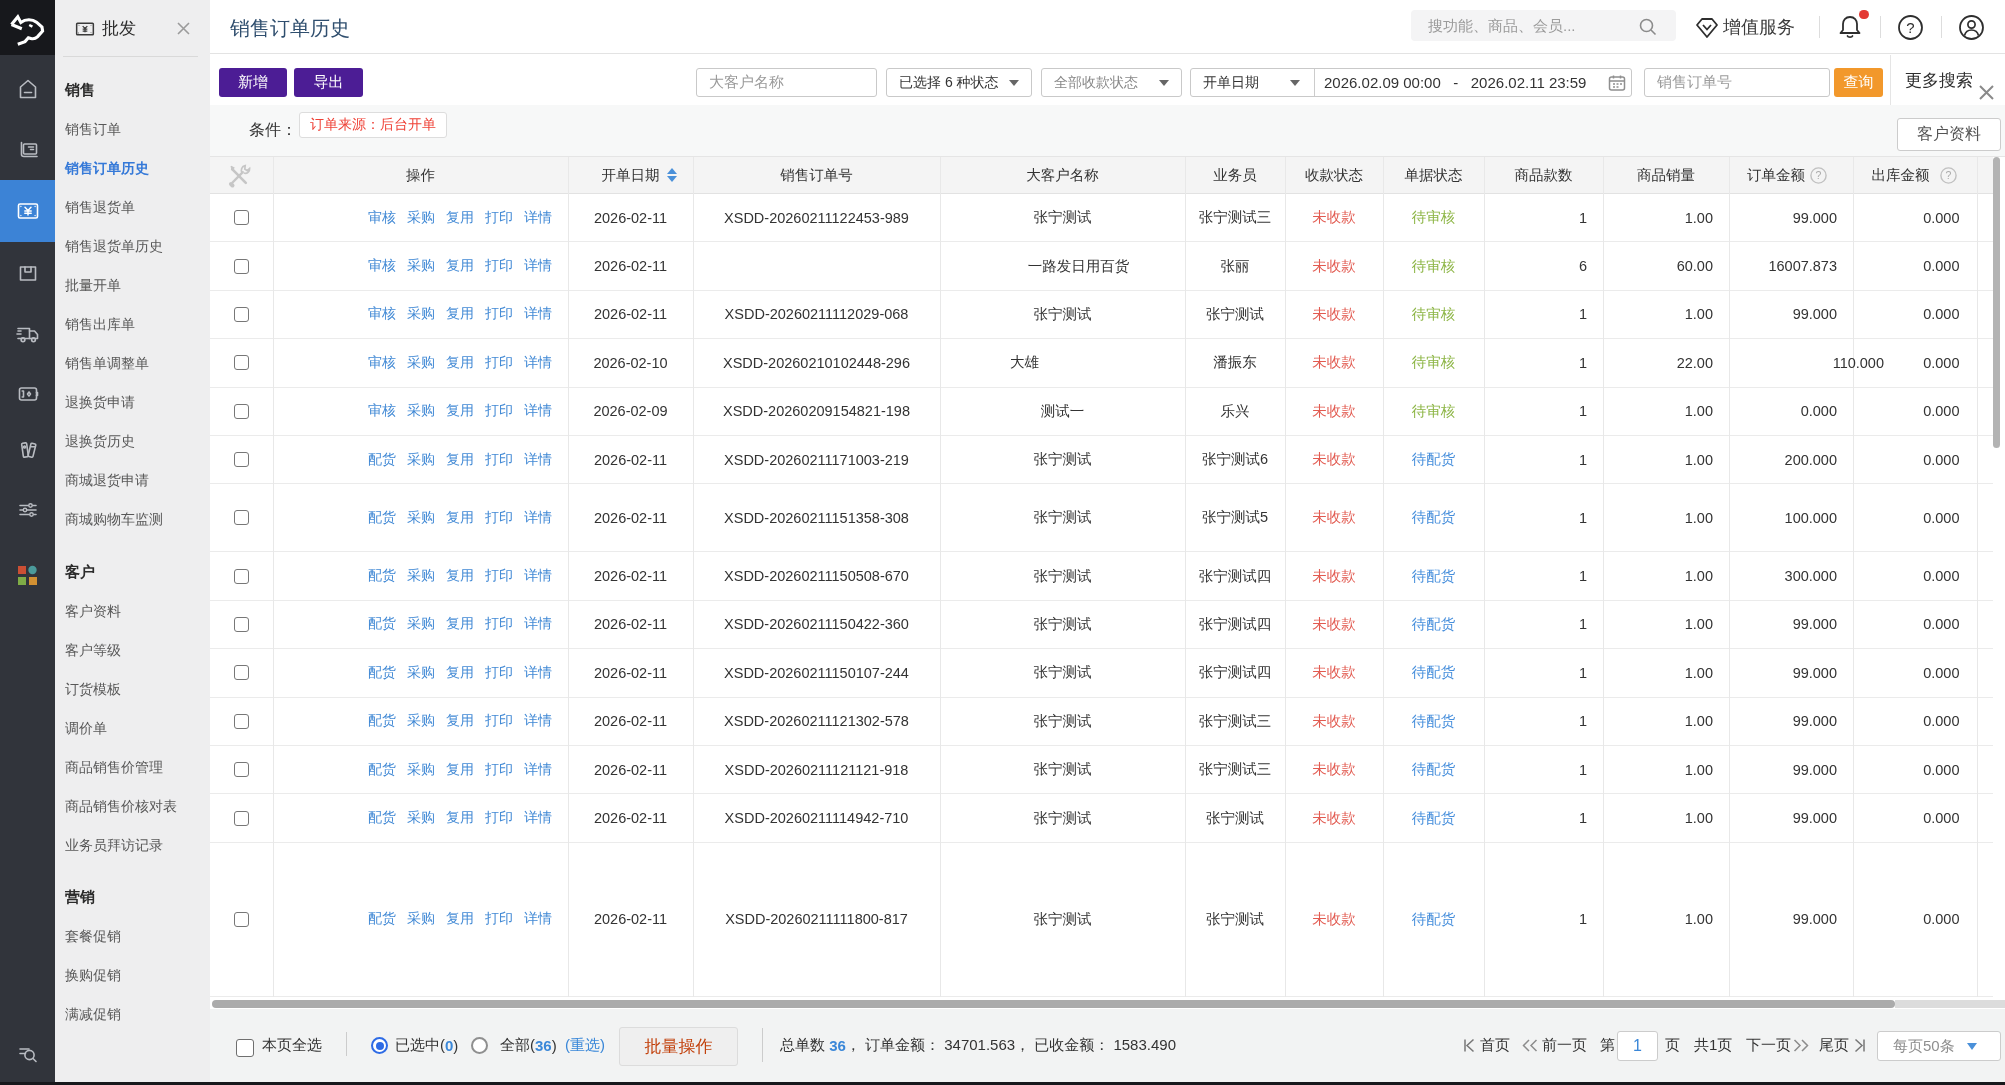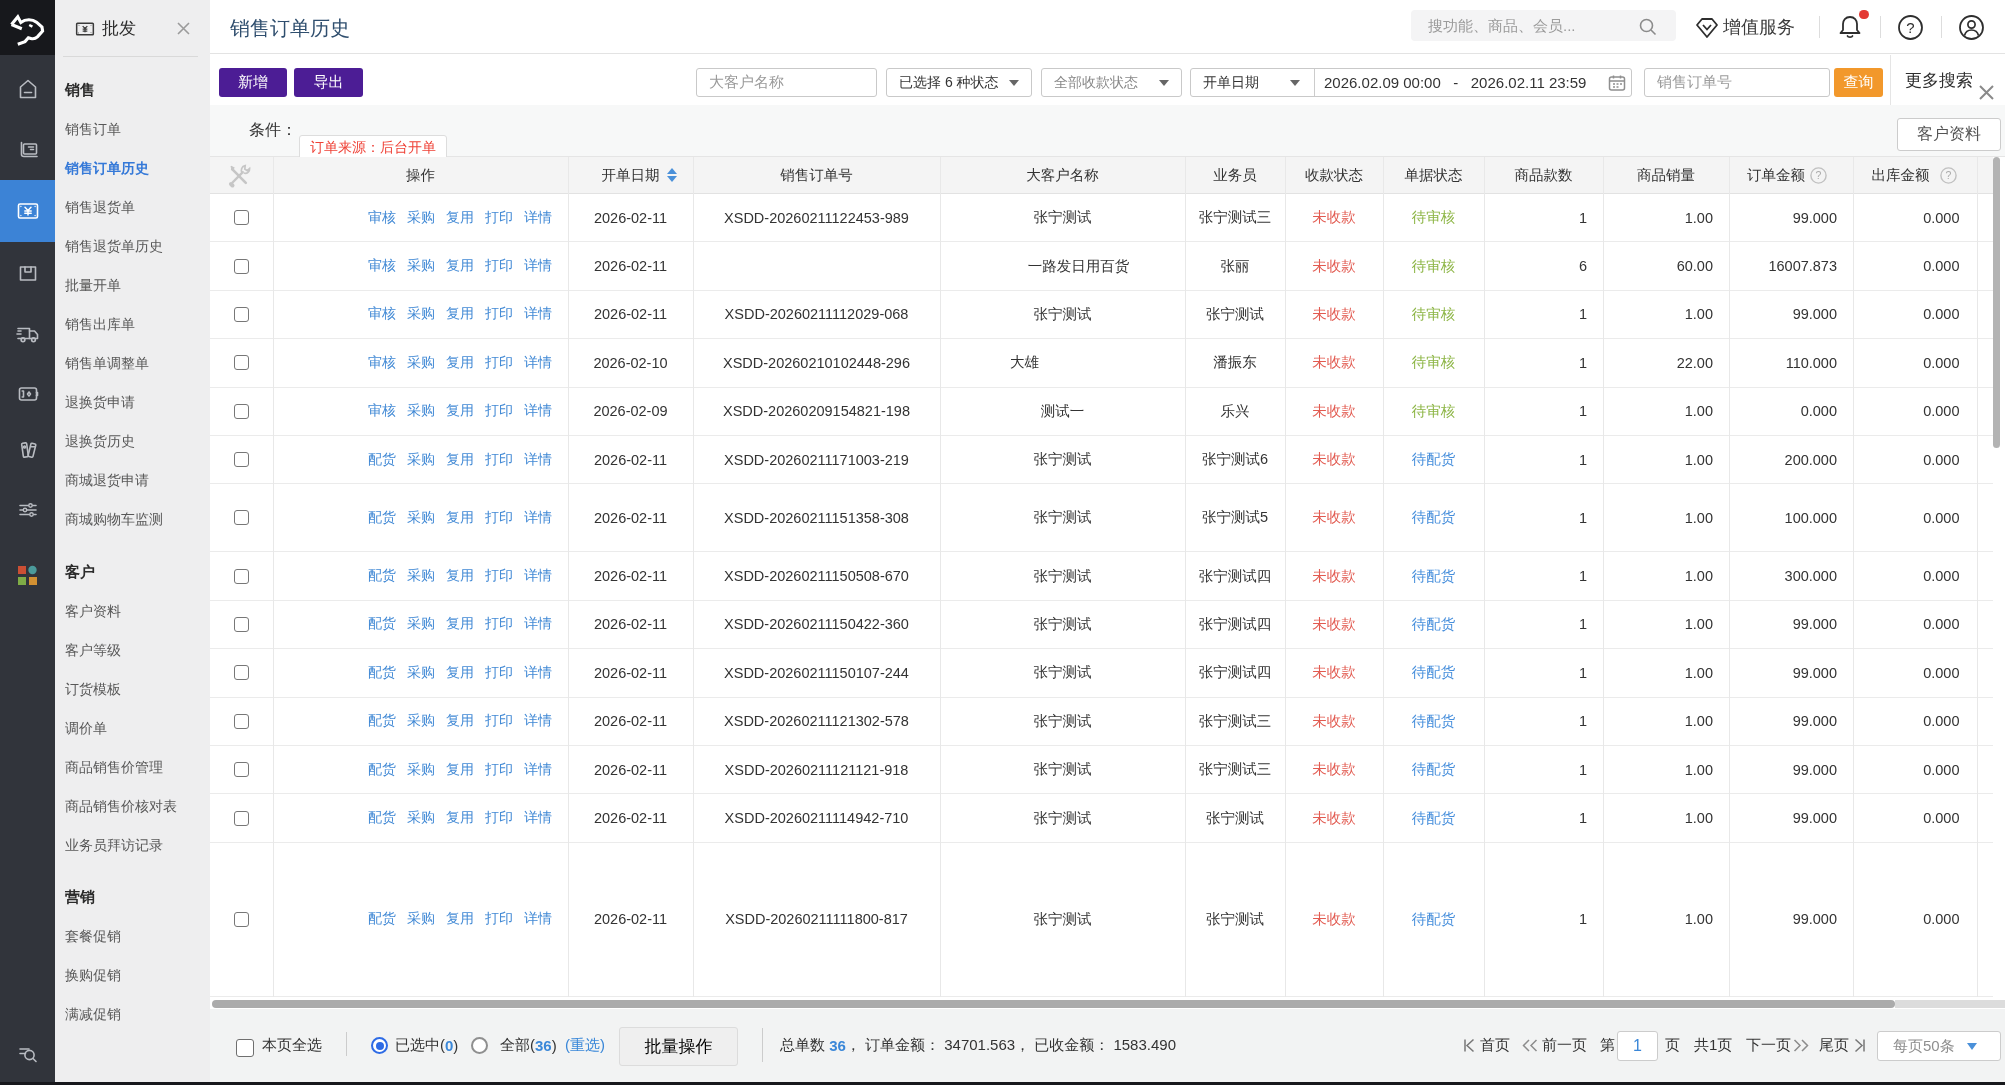--- a/index.html
+++ b/index.html
@@ -215,21 +215,21 @@
   </svg>
 <div class="abs inp" style="left:1644px;top:68px;width:186px;height:29px;">销售订单号</div>
 <div class="abs" style="left:1834px;top:68px;width:49px;height:29px;background:#f2982b;border-radius:3px;color:#fff;font-size:15px;display:flex;align-items:center;justify-content:center;">查询</div>
 <div class="abs" id="morep"></div>
 <div class="abs" style="left:1905px;top:55px;height:51px;line-height:51px;font-size:17px;color:#2e2e2e;">更多搜索</div>
 <svg class="abs" style="left:1978px;top:84px" width="17" height="17" viewBox="0 0 17 17">
     <path d="M2 2 L15 15 M15 2 L2 15" stroke="#8a8a8a" stroke-width="2"></path>
   </svg>
 <div class="abs" id="crow"></div>
 <div class="abs" style="left:249px;top:105px;height:49px;line-height:49px;font-size:16px;color:#333;">条件：</div>
-<div class="abs" style="left:299px;top:135px;width:148px;height:26px;background:#fff;border:1px solid #ddd;border-radius:3px;color:#ef4136;font-size:14px;display:flex;align-items:center;justify-content:center;">订单来源：后台开单</div>
+<div class="abs" style="left:299px;top:112px;width:148px;height:26px;background:#fff;border:1px solid #ddd;border-radius:3px;color:#ef4136;font-size:14px;display:flex;align-items:center;justify-content:center;">订单来源：后台开单</div>
 <div class="abs" style="left:1897px;top:118px;width:104px;height:33px;background:#fff;border:1px solid #ccc;border-radius:3px;font-size:16px;color:#555;display:flex;align-items:center;justify-content:center;">客户资料</div>
 <div class="abs" id="thead">
 <div class="vline" style="left:63px;height:37px;"></div>
 <div class="vline" style="left:358px;height:37px;"></div>
 <div class="vline" style="left:483px;height:37px;"></div>
 <div class="vline" style="left:730px;height:37px;"></div>
 <div class="vline" style="left:975px;height:37px;"></div>
 <div class="vline" style="left:1075px;height:37px;"></div>
 <div class="vline" style="left:1173px;height:37px;"></div>
 <div class="vline" style="left:1274px;height:37px;"></div>
@@ -395,21 +395,21 @@
       <span class="lnk">详情</span>
     </div>
 <div class="cell" style="left:358px;width:125px;">2026-02-10</div>
 <div class="cell" style="left:483px;width:247px;">XSDD-20260210102448-296</div>
 <div class="cell" style="left:692px;width:245px;">大雄</div>
 <div class="cell" style="left:975px;width:100px;">潘振东</div>
 <div class="cell red" style="left:1075px;width:98px;">未收款</div>
 <div class="cell grn" style="left:1173px;width:101px;">待审核</div>
 <div class="cellr" style="left:1274px;width:119px;padding-right:16px;">1</div>
 <div class="cellr" style="left:1393px;width:126px;padding-right:16px;">22.00</div>
-<div class="cellr" style="left:1519px;width:124px;padding-right:16px;padding-left:32px;">110.000</div>
+<div class="cellr" style="left:1566px;width:124px;padding-right:16px;padding-left:32px;">110.000</div>
 <div class="cellr" style="left:1643px;width:123.5px;padding-right:17px;">0.000</div>
 </div>
 <div class="row" style="top:387.59999999999997px;height:48.4px;">
 <div class="vline" style="left:63px;height:48.4px;"></div>
 <div class="vline" style="left:358px;height:48.4px;"></div>
 <div class="vline" style="left:483px;height:48.4px;"></div>
 <div class="vline" style="left:730px;height:48.4px;"></div>
 <div class="vline" style="left:975px;height:48.4px;"></div>
 <div class="vline" style="left:1075px;height:48.4px;"></div>
 <div class="vline" style="left:1173px;height:48.4px;"></div>
@@ -751,21 +751,21 @@
 <div class="abs" id="footer"></div>
 <div class="abs" style="left:236px;top:1039px;width:18px;height:18px;border:1.5px solid #6f6f6f;border-radius:3px;background:#fff;"></div>
 <div class="ftx" style="left:262px;top:1008.5px;">本页全选</div>
 <div class="fdiv" style="left:346px;top:1032px;"></div>
 <div class="abs" style="left:371px;top:1037px;width:17px;height:17px;border:2px solid #2e6be5;border-radius:50%;background:#fff;"></div>
 <div class="abs" style="left:375.5px;top:1041.5px;width:8px;height:8px;border-radius:50%;background:#2e6be5;"></div>
 <div class="ftx" style="left:395px;top:1008.5px;">已选中(<span class="fb" style="font-weight:bold;">0</span>)</div>
 <div class="abs" style="left:471px;top:1037px;width:17px;height:17px;border:2px solid #8f8f8f;border-radius:50%;background:#fff;"></div>
 <div class="ftx" style="left:500px;top:1008.5px;">全部(<span class="fb" style="font-weight:bold;">36</span>)</div>
 <div class="ftx fb" style="left:565px;top:1008.5px;">(重选)</div>
-<div class="abs" style="left:619px;top:1027px;width:119px;height:39px;background:#efefef;border:1px solid #dcdcdc;border-radius:3px;font-size:17px;color:#000000;display:flex;align-items:center;justify-content:center;">批量操作</div>
+<div class="abs" style="left:619px;top:1027px;width:119px;height:39px;background:#efefef;border:1px solid #dcdcdc;border-radius:3px;font-size:17px;color:#c2410c;display:flex;align-items:center;justify-content:center;">批量操作</div>
 <div class="fdiv" style="left:762px;top:1028px;height:34px;"></div>
 <div class="ftx" style="left:780px;top:1008.5px;">总单数 <span class="fb" style="font-weight:bold;">&nbsp;36</span>，&nbsp;订单金额：&nbsp;34701.563，&nbsp;已收金额：&nbsp;1583.490</div>
 <svg class="abs" style="left:1463px;top:1038px" width="12" height="15" viewBox="0 0 12 15">
     <path d="M2 1.5 V13.5 M10.5 1.5 L4 7.5 L10.5 13.5" stroke="#777" stroke-width="1.5" fill="none"></path>
   </svg>
 <div class="ftx" style="left:1480px;top:1008.5px;">首页</div>
 <svg class="abs" style="left:1522px;top:1039px" width="16" height="13" viewBox="0 0 16 13">
     <path d="M7 1 L1.5 6.5 L7 12 M14.5 1 L9 6.5 L14.5 12" stroke="#8c8c8c" stroke-width="1.5" fill="none"></path>
   </svg>
 <div class="ftx" style="left:1542px;top:1008.5px;">前一页</div>

